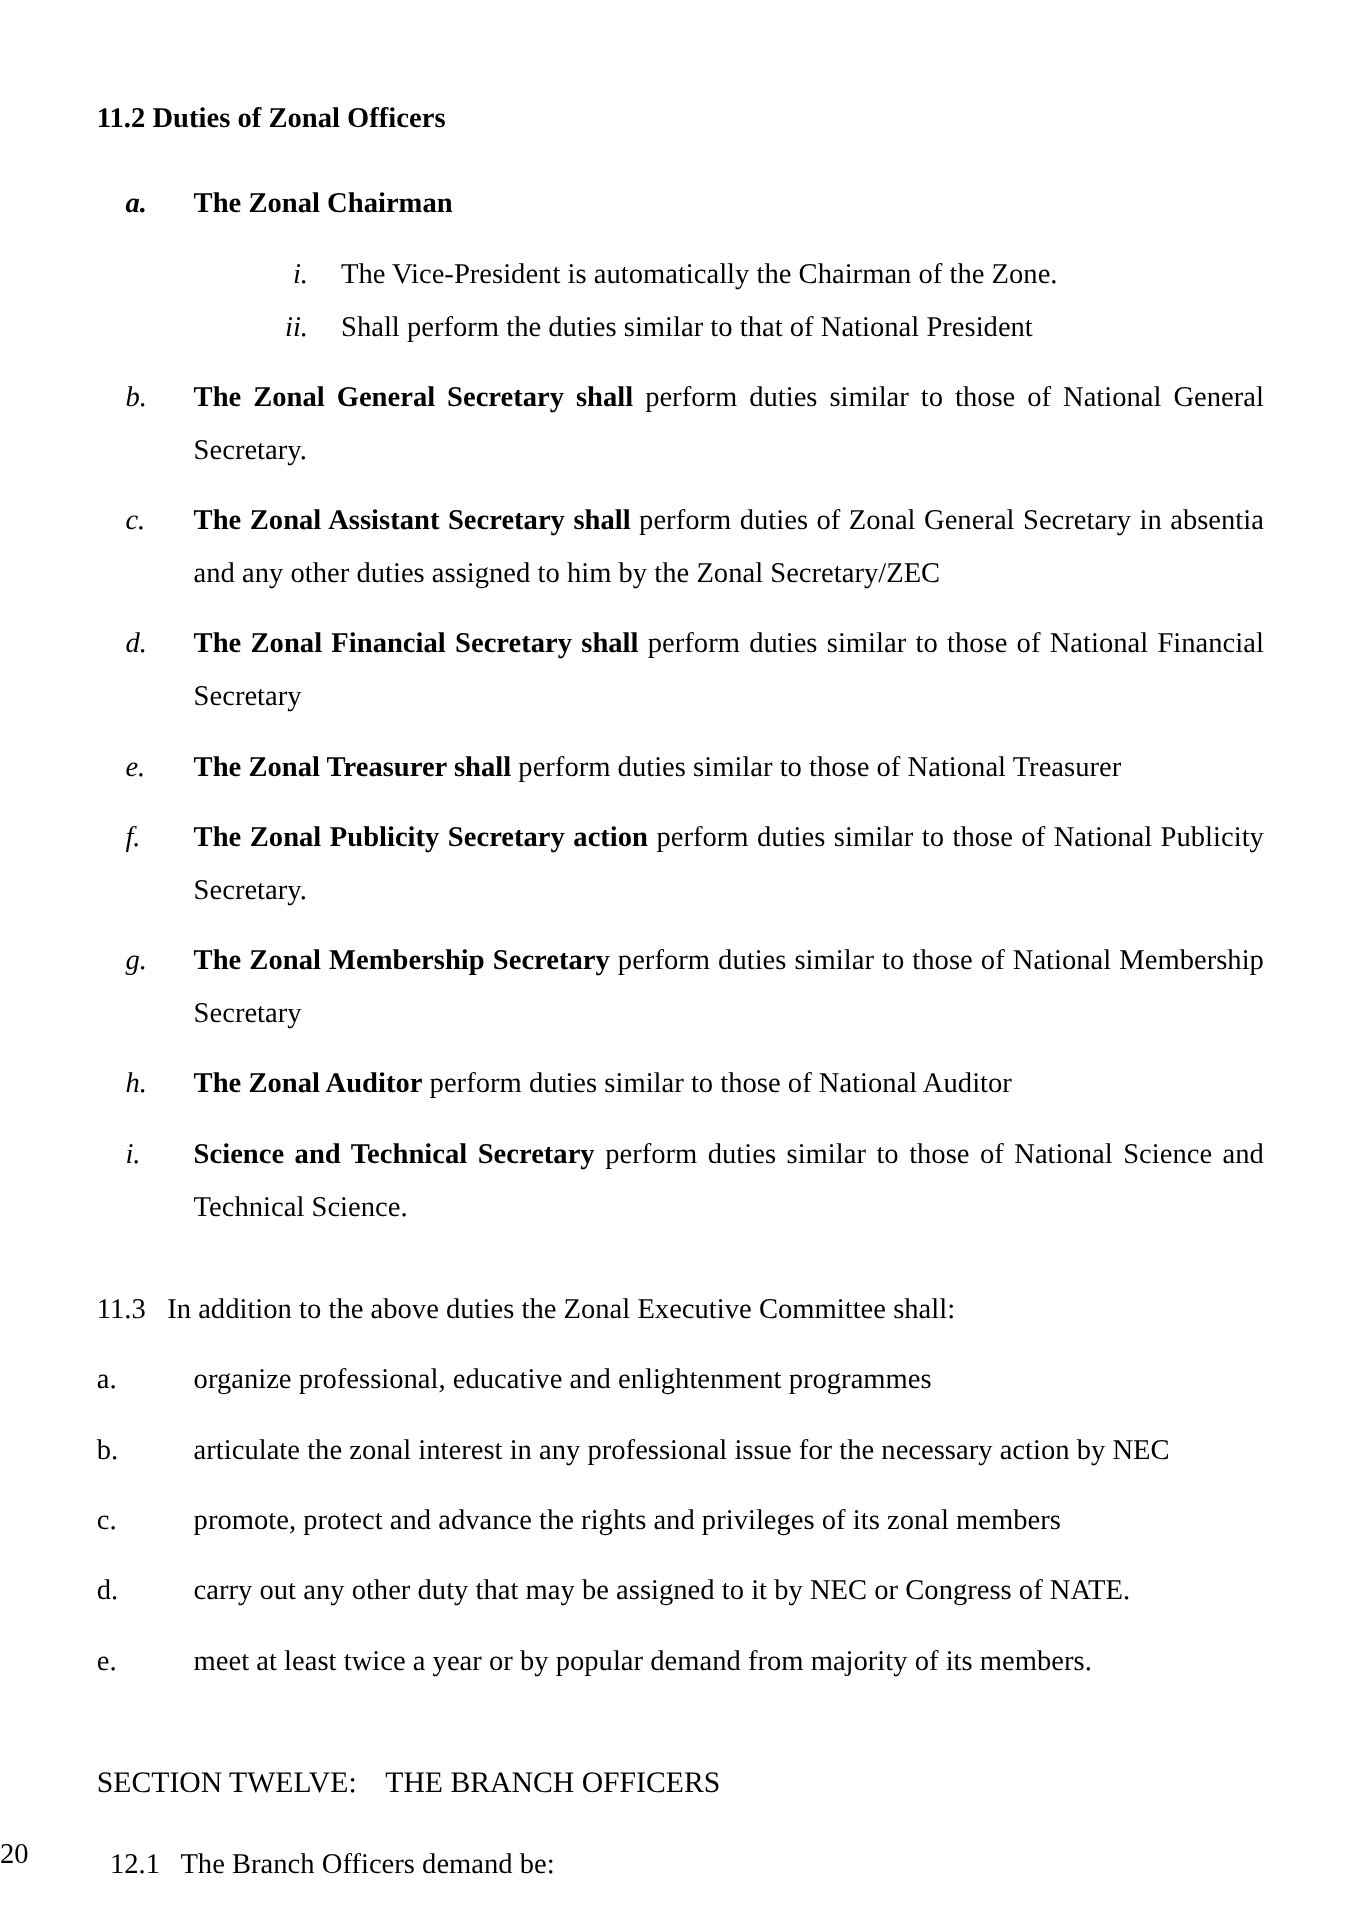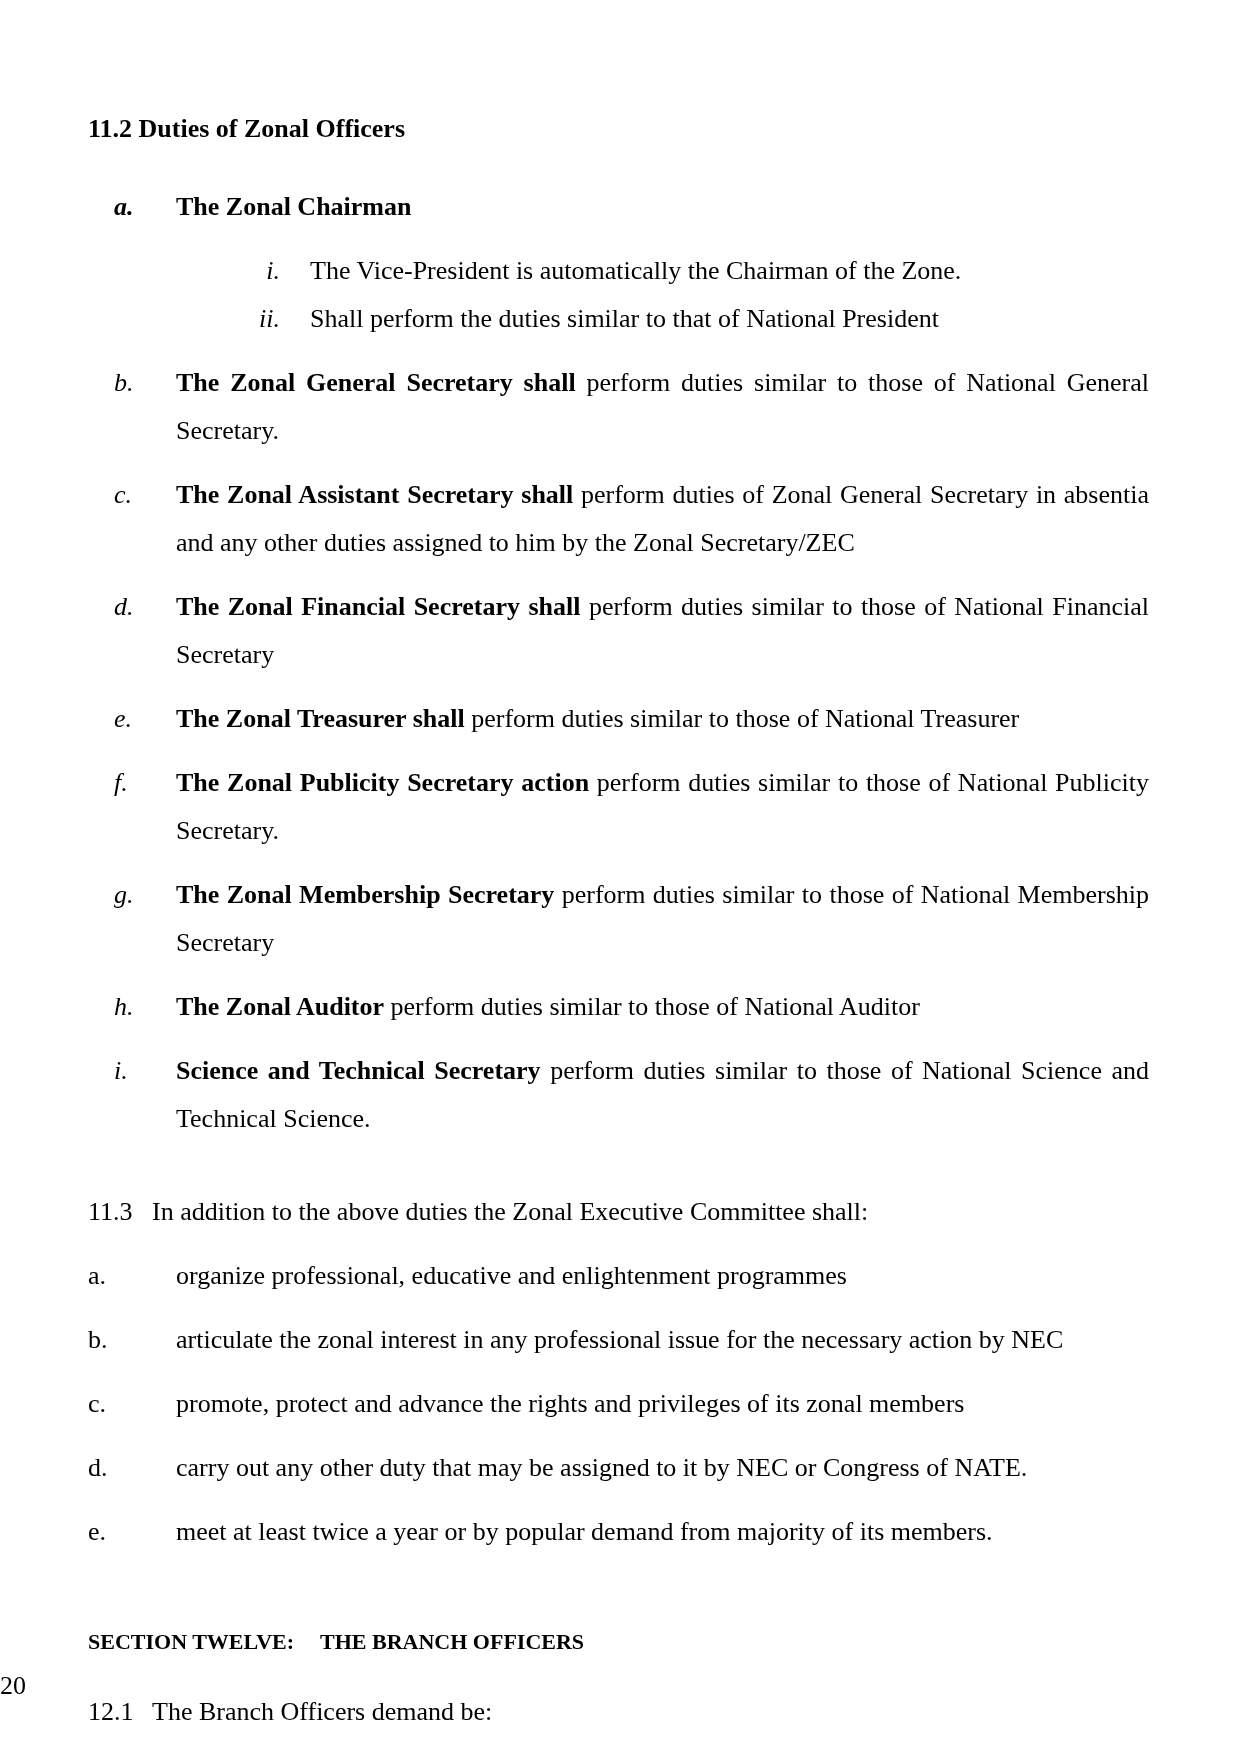--- a/index.html
+++ b/index.html
@@ -10,21 +10,21 @@
     color: #000000;
     font-family: "Liberation Serif", "DejaVu Serif", serif;
     font-size: 26px;
     line-height: 48px;
     position: relative;
     overflow: hidden;
   }
   .doc {
     position: absolute;
     inset: 0;
-    padding: 105px 76px 0 88px;
+    padding: 83px 76px 0 88px;
     box-sizing: border-box;
   }
   .h112 {
     font-weight: bold;
     margin: 0 0 30px 0;
   }
   
   ol.zonal { list-style: none; margin: 0; padding: 0; }
   ol.zonal > li { position: relative; padding-left: 72px; margin-bottom: 3px; }
   .zmark {
@@ -44,25 +44,25 @@
   }
   
   .s113 { position: relative; padding-left: 64px; margin: 45px 0 0 0; }
   .boldnum { position: absolute; left: 0; top: 0; font-weight: normal; }
   ol.zec { list-style: none; margin: 0; padding: 0; }
   ol.zec > li { position: relative; padding-left: 72px; }
   .zecmark { position: absolute; left: 0; top: 0; }
   
   .s12 {
     margin-top: 62px;
-    font-weight: bold;
-    font-size: 22px;
+    font-weight: normal;
+    font-size: 27px;
   }
   .s12 .title { margin-left: 26px; }
-  .s121 { position: relative; padding-left: 64px; margin: 0; }
+  .s121 { position: relative; padding-left: 64px; margin: 12px; }
   
   .pageno {
     position: absolute;
     top: 1662px;
     left: 0;
     width: 1241px;
     text-align: left;
   }
 </style>
 </head>

